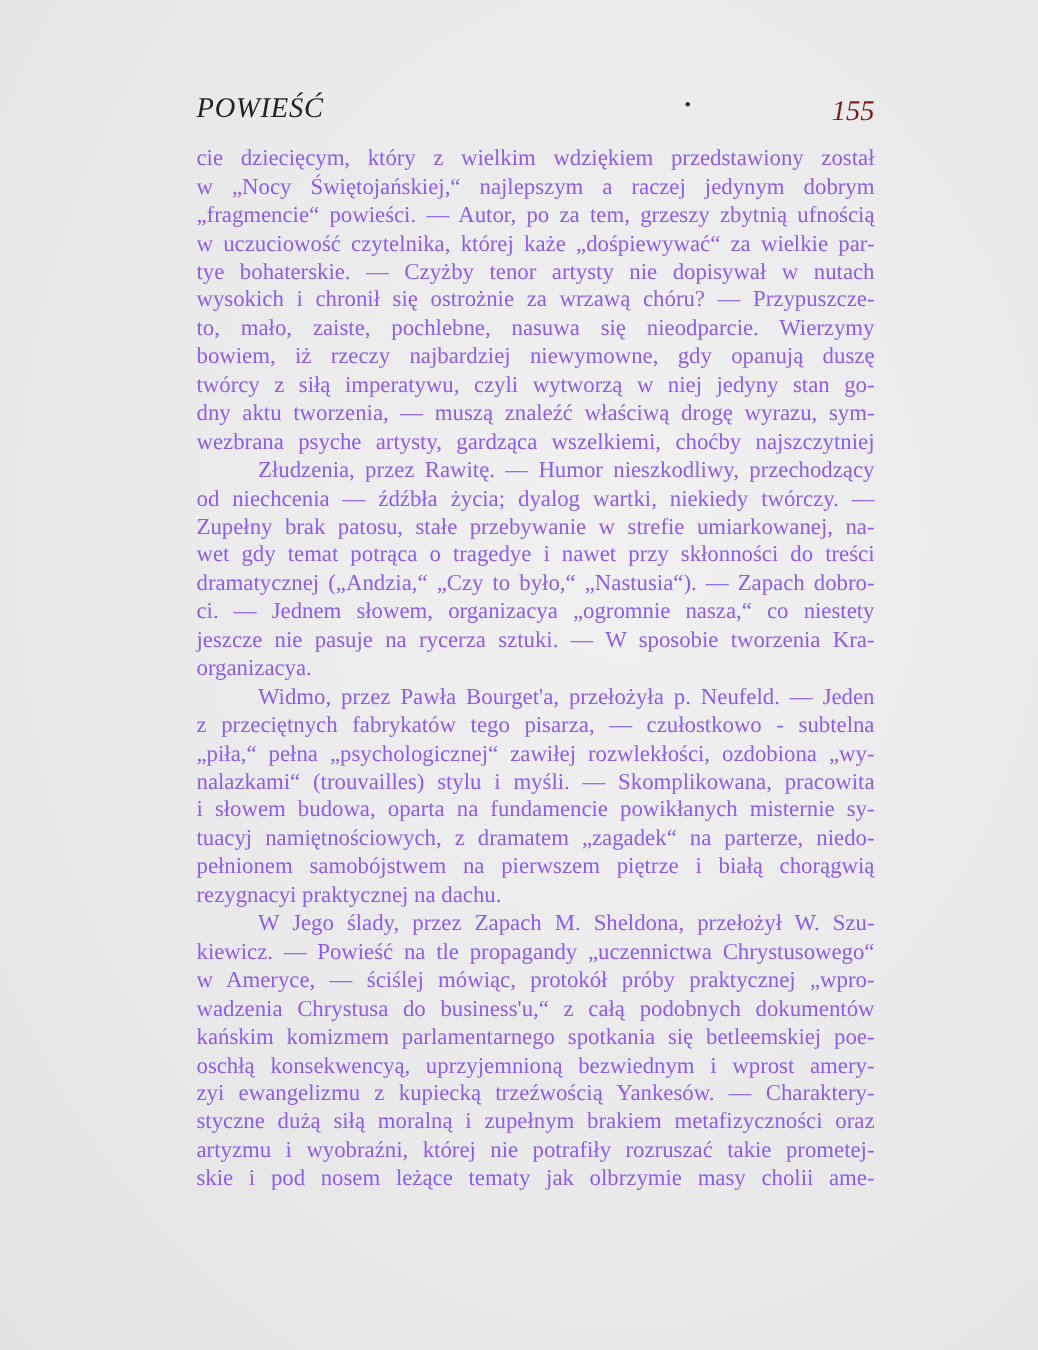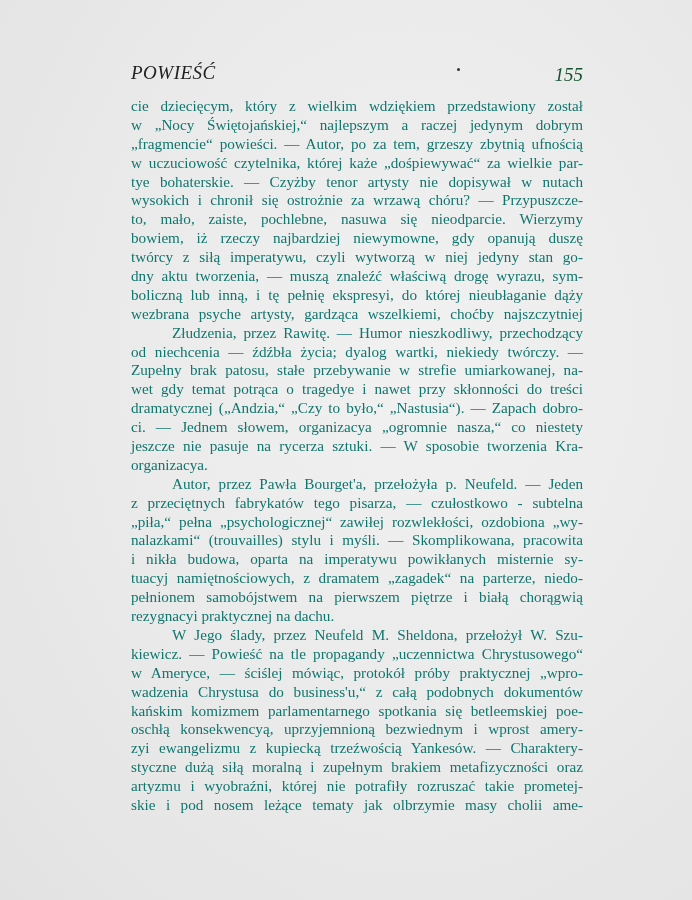--- a/index.html
+++ b/index.html
@@ -37,40 +37,40 @@
       letter-spacing: 0.5px;
       color: #222;
     }
     .page-number {
       position: absolute;
       right: 0;
       top: 2px;
       font-family: "Liberation Serif", serif;
       font-style: italic;
       font-size: 19px;
-      color: #14532d;
+      color: #7f1d1d;
     }
     .speck {
       position: absolute;
       left: 445px;
       top: 68px;
       width: 3px;
       height: 3px;
       background: #333;
       border-radius: 50%;
     }
     .text-block {
       position: absolute;
       left: 119px;
       top: 97px;
       width: 452px;
       font-family: "Liberation Serif", serif;
       font-size: 15.2px;
       line-height: 18.9px;
-      color: #0f766e;
+      color: #8b5cf6;
     }
     .line {
       display: block;
       white-space: nowrap;
       text-align: justify;
       text-align-last: justify;
       height: 18.9px;
     }
     .line.last {
       text-align-last: left;
@@ -98,48 +98,47 @@
       <span class="line">cie dziecięcym, który z wielkim wdziękiem przedstawiony został</span>
       <span class="line">w „Nocy Świętojańskiej,“ najlepszym a raczej jedynym dobrym</span>
       <span class="line">„fragmencie“ powieści. — Autor, po za tem, grzeszy zbytnią ufnością</span>
       <span class="line">w uczuciowość czytelnika, której każe „dośpiewywać“ za wielkie par-</span>
       <span class="line">tye bohaterskie. — Czyżby tenor artysty nie dopisywał w nutach</span>
       <span class="line">wysokich i chronił się ostrożnie za wrzawą chóru? — Przypuszcze-</span>
       <span class="line">to, mało, zaiste, pochlebne, nasuwa się nieodparcie. Wierzymy</span>
       <span class="line">bowiem, iż rzeczy najbardziej niewymowne, gdy opanują duszę</span>
       <span class="line">twórcy z siłą imperatywu, czyli wytworzą w niej jedyny stan go-</span>
       <span class="line">dny aktu tworzenia, — muszą znaleźć właściwą drogę wyrazu, sym-</span>
-      <span class="line">boliczną lub inną, i tę pełnię ekspresyi, do której nieubłaganie dąży</span>
       <span class="line">wezbrana psyche artysty, gardząca wszelkiemi, choćby najszczytniej</span>
     </div>
 
     <div>
       <span class="line indent"><b class="bold">Złudzenia,</b><span> przez Rawitę. — Humor nieszkodliwy, przechodzący</span></span>
       <span class="line">od niechcenia — źdźbła życia; dyalog wartki, niekiedy twórczy. —</span>
       <span class="line">Zupełny brak patosu, stałe przebywanie w strefie umiarkowanej, na-</span>
       <span class="line">wet gdy temat potrąca o tragedye i nawet przy skłonności do treści</span>
       <span class="line">dramatycznej („Andzia,“ „Czy to było,“ „Nastusia“). — Zapach dobro-</span>
       <span class="line">ci. — Jednem słowem, organizacya „ogromnie nasza,“ co niestety</span>
       <span class="line">jeszcze nie pasuje na rycerza sztuki. — W sposobie tworzenia Kra-</span>
       <span class="line last">organizacya.</span>
     </div>
 
     <div>
-      <span class="line indent"><b class="bold">Autor,</b><span> przez Pawła Bourget'a, przełożyła p. Neufeld. — Jeden</span></span>
+      <span class="line indent"><b class="bold">Widmo,</b><span> przez Pawła Bourget'a, przełożyła p. Neufeld. — Jeden</span></span>
       <span class="line">z przeciętnych fabrykatów tego pisarza, — czułostkowo - subtelna</span>
       <span class="line">„piła,“ pełna „psychologicznej“ zawiłej rozwlekłości, ozdobiona „wy-</span>
       <span class="line">nalazkami“ (trouvailles) stylu i myśli. — Skomplikowana, pracowita</span>
-      <span class="line">i nikła budowa, oparta na imperatywu powikłanych misternie sy-</span>
+      <span class="line">i słowem budowa, oparta na fundamencie powikłanych misternie sy-</span>
       <span class="line">tuacyj namiętnościowych, z dramatem „zagadek“ na parterze, niedo-</span>
       <span class="line">pełnionem samobójstwem na pierwszem piętrze i białą chorągwią</span>
       <span class="line last">rezygnacyi praktycznej na dachu.</span>
     </div>
 
     <div>
-      <span class="line indent"><b class="bold">W Jego ślady,</b><span> przez Neufeld M. Sheldona, przełożył W. Szu-</span></span>
+      <span class="line indent"><b class="bold">W Jego ślady,</b><span> przez Zapach M. Sheldona, przełożył W. Szu-</span></span>
       <span class="line">kiewicz. — Powieść na tle propagandy „uczennictwa Chrystusowego“</span>
       <span class="line">w Ameryce, — ściślej mówiąc, protokół próby praktycznej „wpro-</span>
       <span class="line">wadzenia Chrystusa do business'u,“ z całą podobnych dokumentów</span>
       <span class="line">kańskim komizmem parlamentarnego spotkania się betleemskiej poe-</span>
       <span class="line">oschłą konsekwencyą, uprzyjemnioną bezwiednym i wprost amery-</span>
       <span class="line">zyi ewangelizmu z kupiecką trzeźwością Yankesów. — Charaktery-</span>
       <span class="line">styczne dużą siłą moralną i zupełnym brakiem metafizyczności oraz</span>
       <span class="line">artyzmu i wyobraźni, której nie potrafiły rozruszać takie prometej-</span>
       <span class="line">skie i pod nosem leżące tematy jak olbrzymie masy cholii ame-</span>
     </div>

